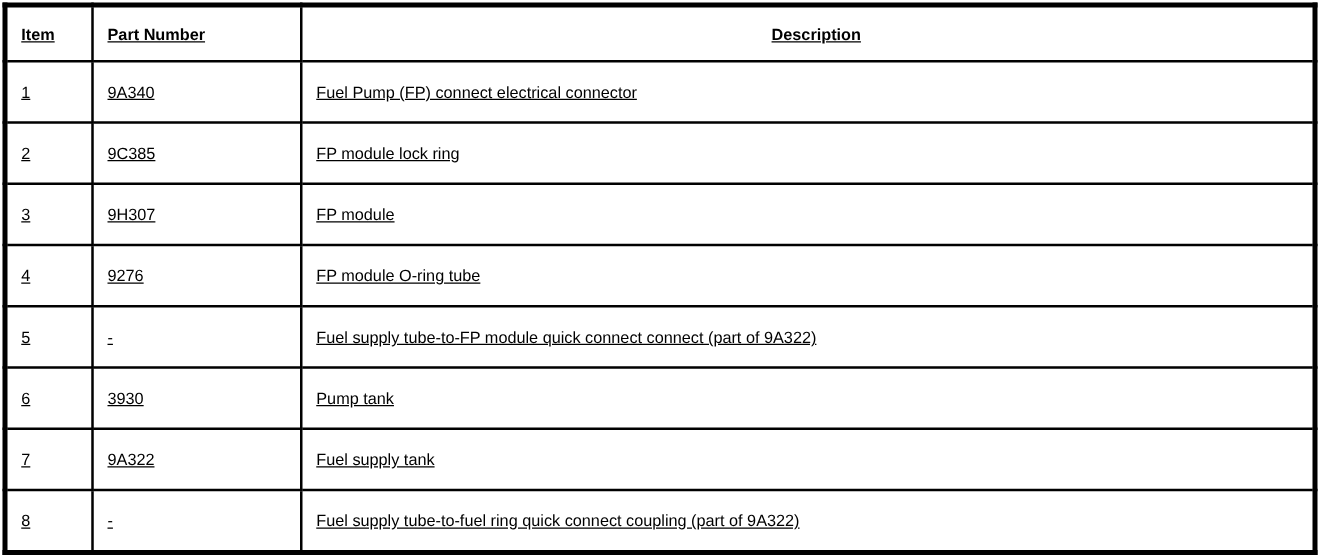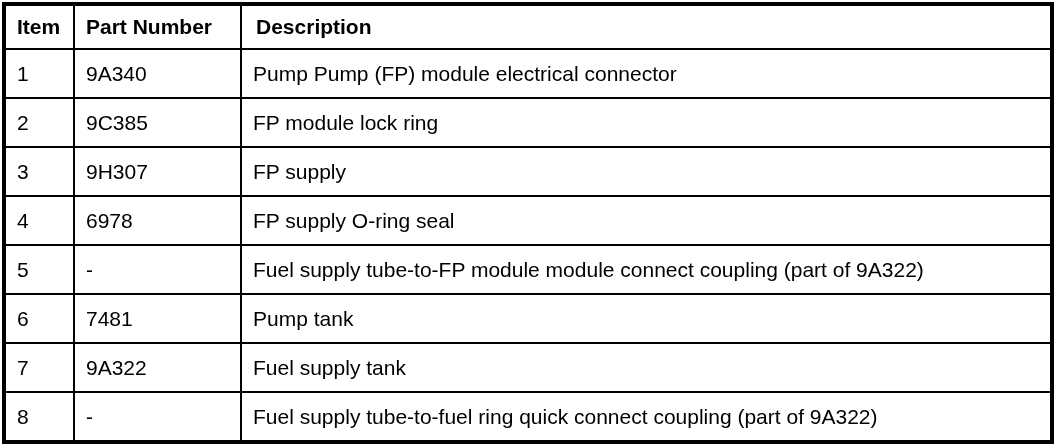--- a/index.html
+++ b/index.html
@@ -18,33 +18,35 @@
   table.parts-table {
     width: 1052px;
     height: 440px;
     border-collapse: collapse;
     table-layout: fixed;
     border: 4px solid #000000;
   }
   table.parts-table th,
   table.parts-table td {
     border: 2px solid #000000;
-    font-size: 21px;
+    font-size: 13px;
     color: #000000;
     padding: 0 0 0 11px;
     vertical-align: middle;
     overflow: hidden;
     white-space: nowrap;
+    text-decoration: underline;
   }
   table.parts-table th {
     font-weight: bold;
     text-align: left;
     height: 42px;
   }
   table.parts-table th.col-description {
+    text-align: center;
     padding-left: 14px;
   }
   table.parts-table td {
     font-weight: normal;
     height: 47px;
   }
   col.col-item { width: 70px; }
   col.col-part { width: 167px; }
   col.col-desc { width: auto; }
 </style>
@@ -62,45 +64,45 @@
       <tr>
         <th>Item</th>
         <th>Part Number</th>
         <th class="col-description">Description</th>
       </tr>
     </thead>
     <tbody>
       <tr>
         <td>1</td>
         <td>9A340</td>
-        <td>Pump Pump (FP) module electrical connector</td>
+        <td>Fuel Pump (FP) connect electrical connector</td>
       </tr>
       <tr>
         <td>2</td>
         <td>9C385</td>
         <td>FP module lock ring</td>
       </tr>
       <tr>
         <td>3</td>
         <td>9H307</td>
-        <td>FP supply</td>
+        <td>FP module</td>
       </tr>
       <tr>
         <td>4</td>
-        <td>6978</td>
-        <td>FP supply O-ring seal</td>
+        <td>9276</td>
+        <td>FP module O-ring tube</td>
       </tr>
       <tr>
         <td>5</td>
         <td>-</td>
-        <td>Fuel supply tube-to-FP module module connect coupling (part of 9A322)</td>
+        <td>Fuel supply tube-to-FP module quick connect connect (part of 9A322)</td>
       </tr>
       <tr>
         <td>6</td>
-        <td>7481</td>
+        <td>3930</td>
         <td>Pump tank</td>
       </tr>
       <tr>
         <td>7</td>
         <td>9A322</td>
         <td>Fuel supply tank</td>
       </tr>
       <tr>
         <td>8</td>
         <td>-</td>

